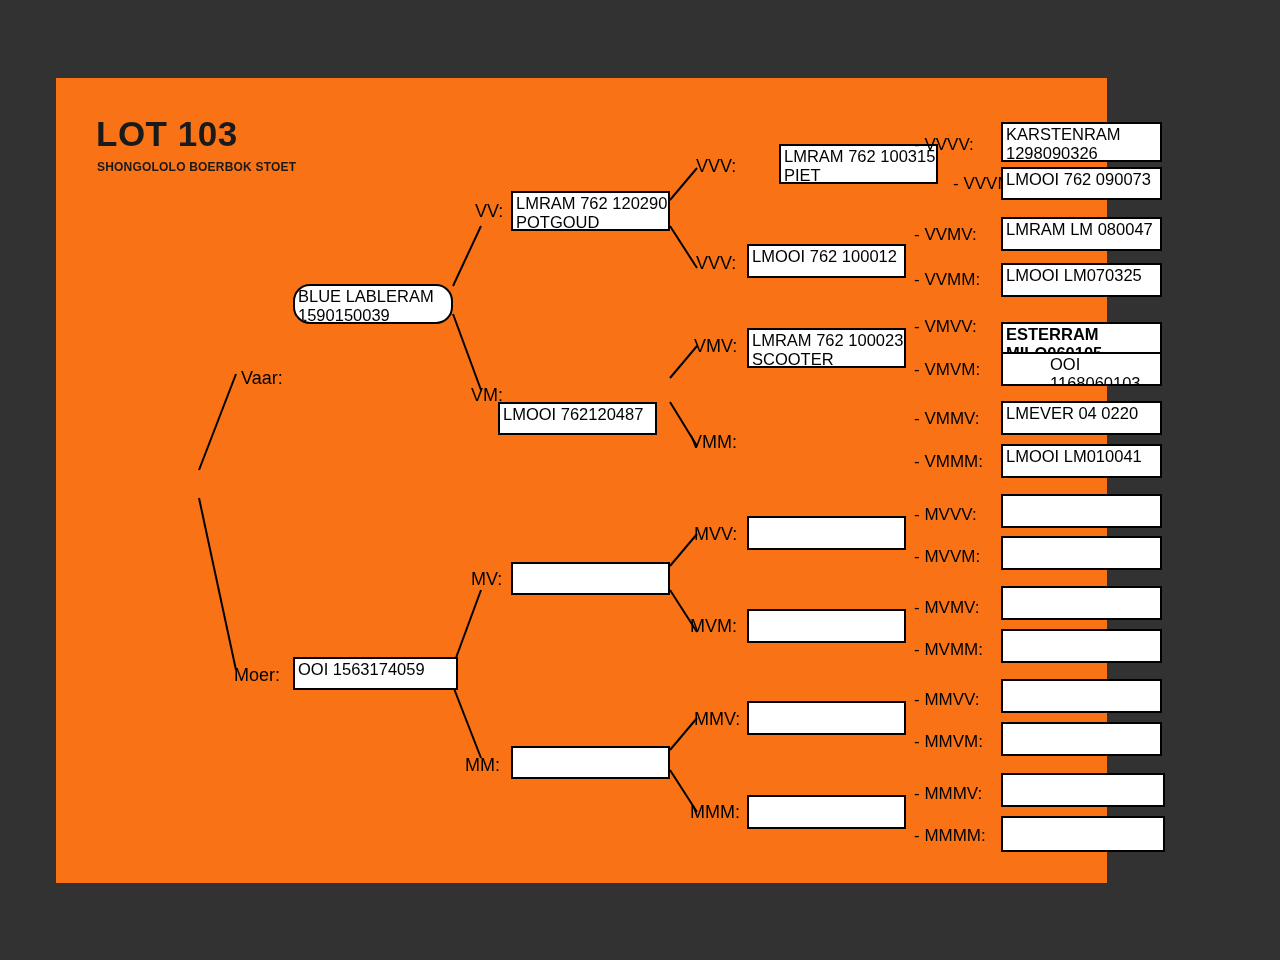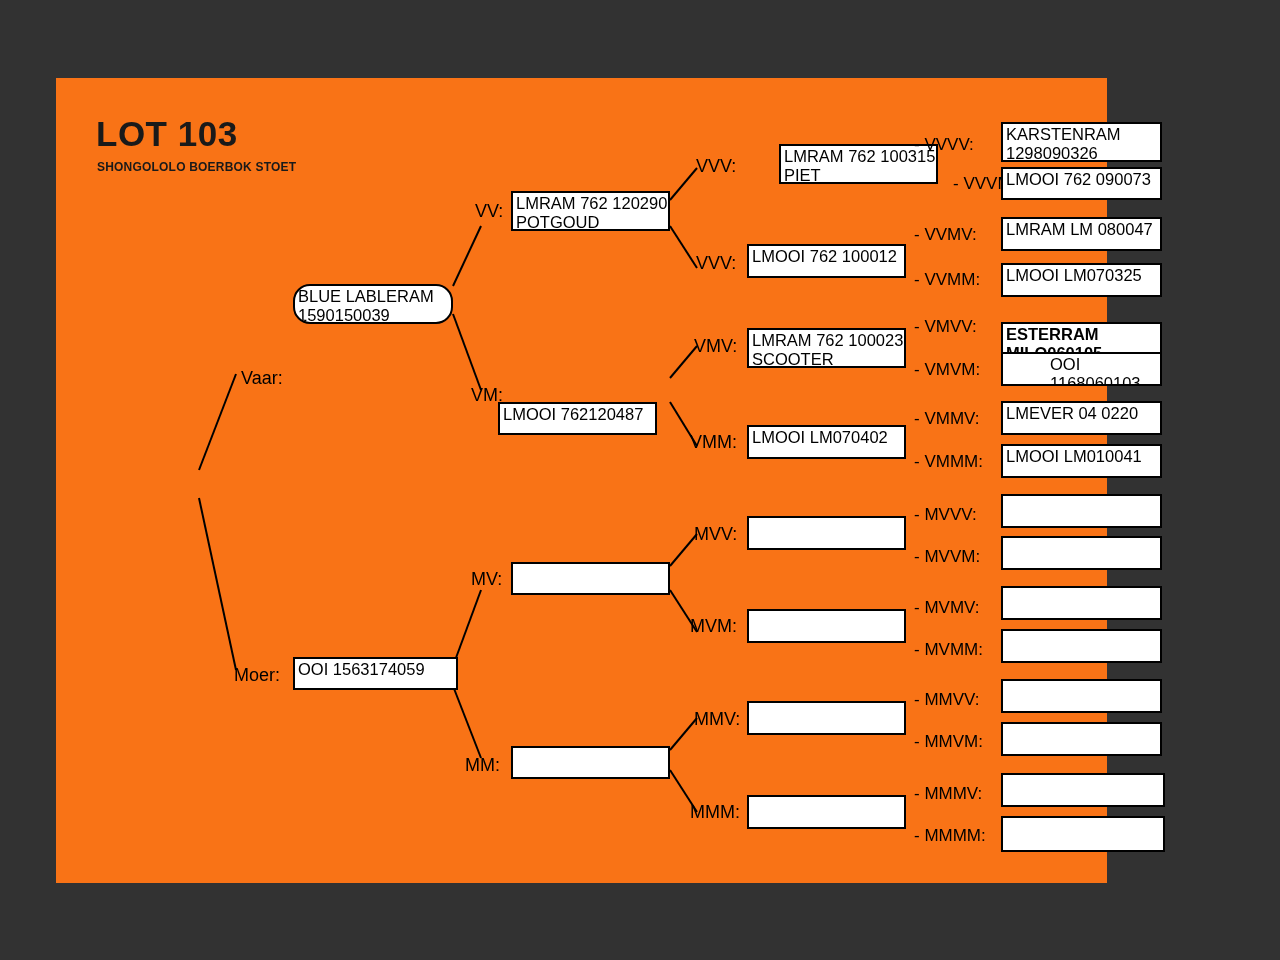--- a/index.html
+++ b/index.html
@@ -139,21 +139,20 @@
 PIET</div>
 
     <div class="lbl" style="left:640px; top:176px;">VVV:</div>
     <div class="box" style="left:691px; top:166px; width:159px; height:34px;">LMOOI 762 100012</div>
 
     <div class="lbl" style="left:638px; top:259px;">VMV:</div>
     <div class="box" style="left:691px; top:250px; width:159px; height:40px;">LMRAM 762 100023
 SCOOTER</div>
 
     <div class="lbl" style="left:634px; top:355px;">VMM:</div>
-    <div class="box" style="left:691px; top:347px; width:159px; height:34px;">LMOOI LM070402</div>
 
     <div class="lbl" style="left:638px; top:447px;">MVV:</div>
     <div class="box" style="left:691px; top:438px; width:159px; height:34px;"></div>
 
     <div class="lbl" style="left:634px; top:539px;">MVM:</div>
     <div class="box" style="left:691px; top:531px; width:159px; height:34px;"></div>
 
     <div class="lbl" style="left:638px; top:632px;">MMV:</div>
     <div class="box" style="left:691px; top:623px; width:159px; height:34px;"></div>
 

